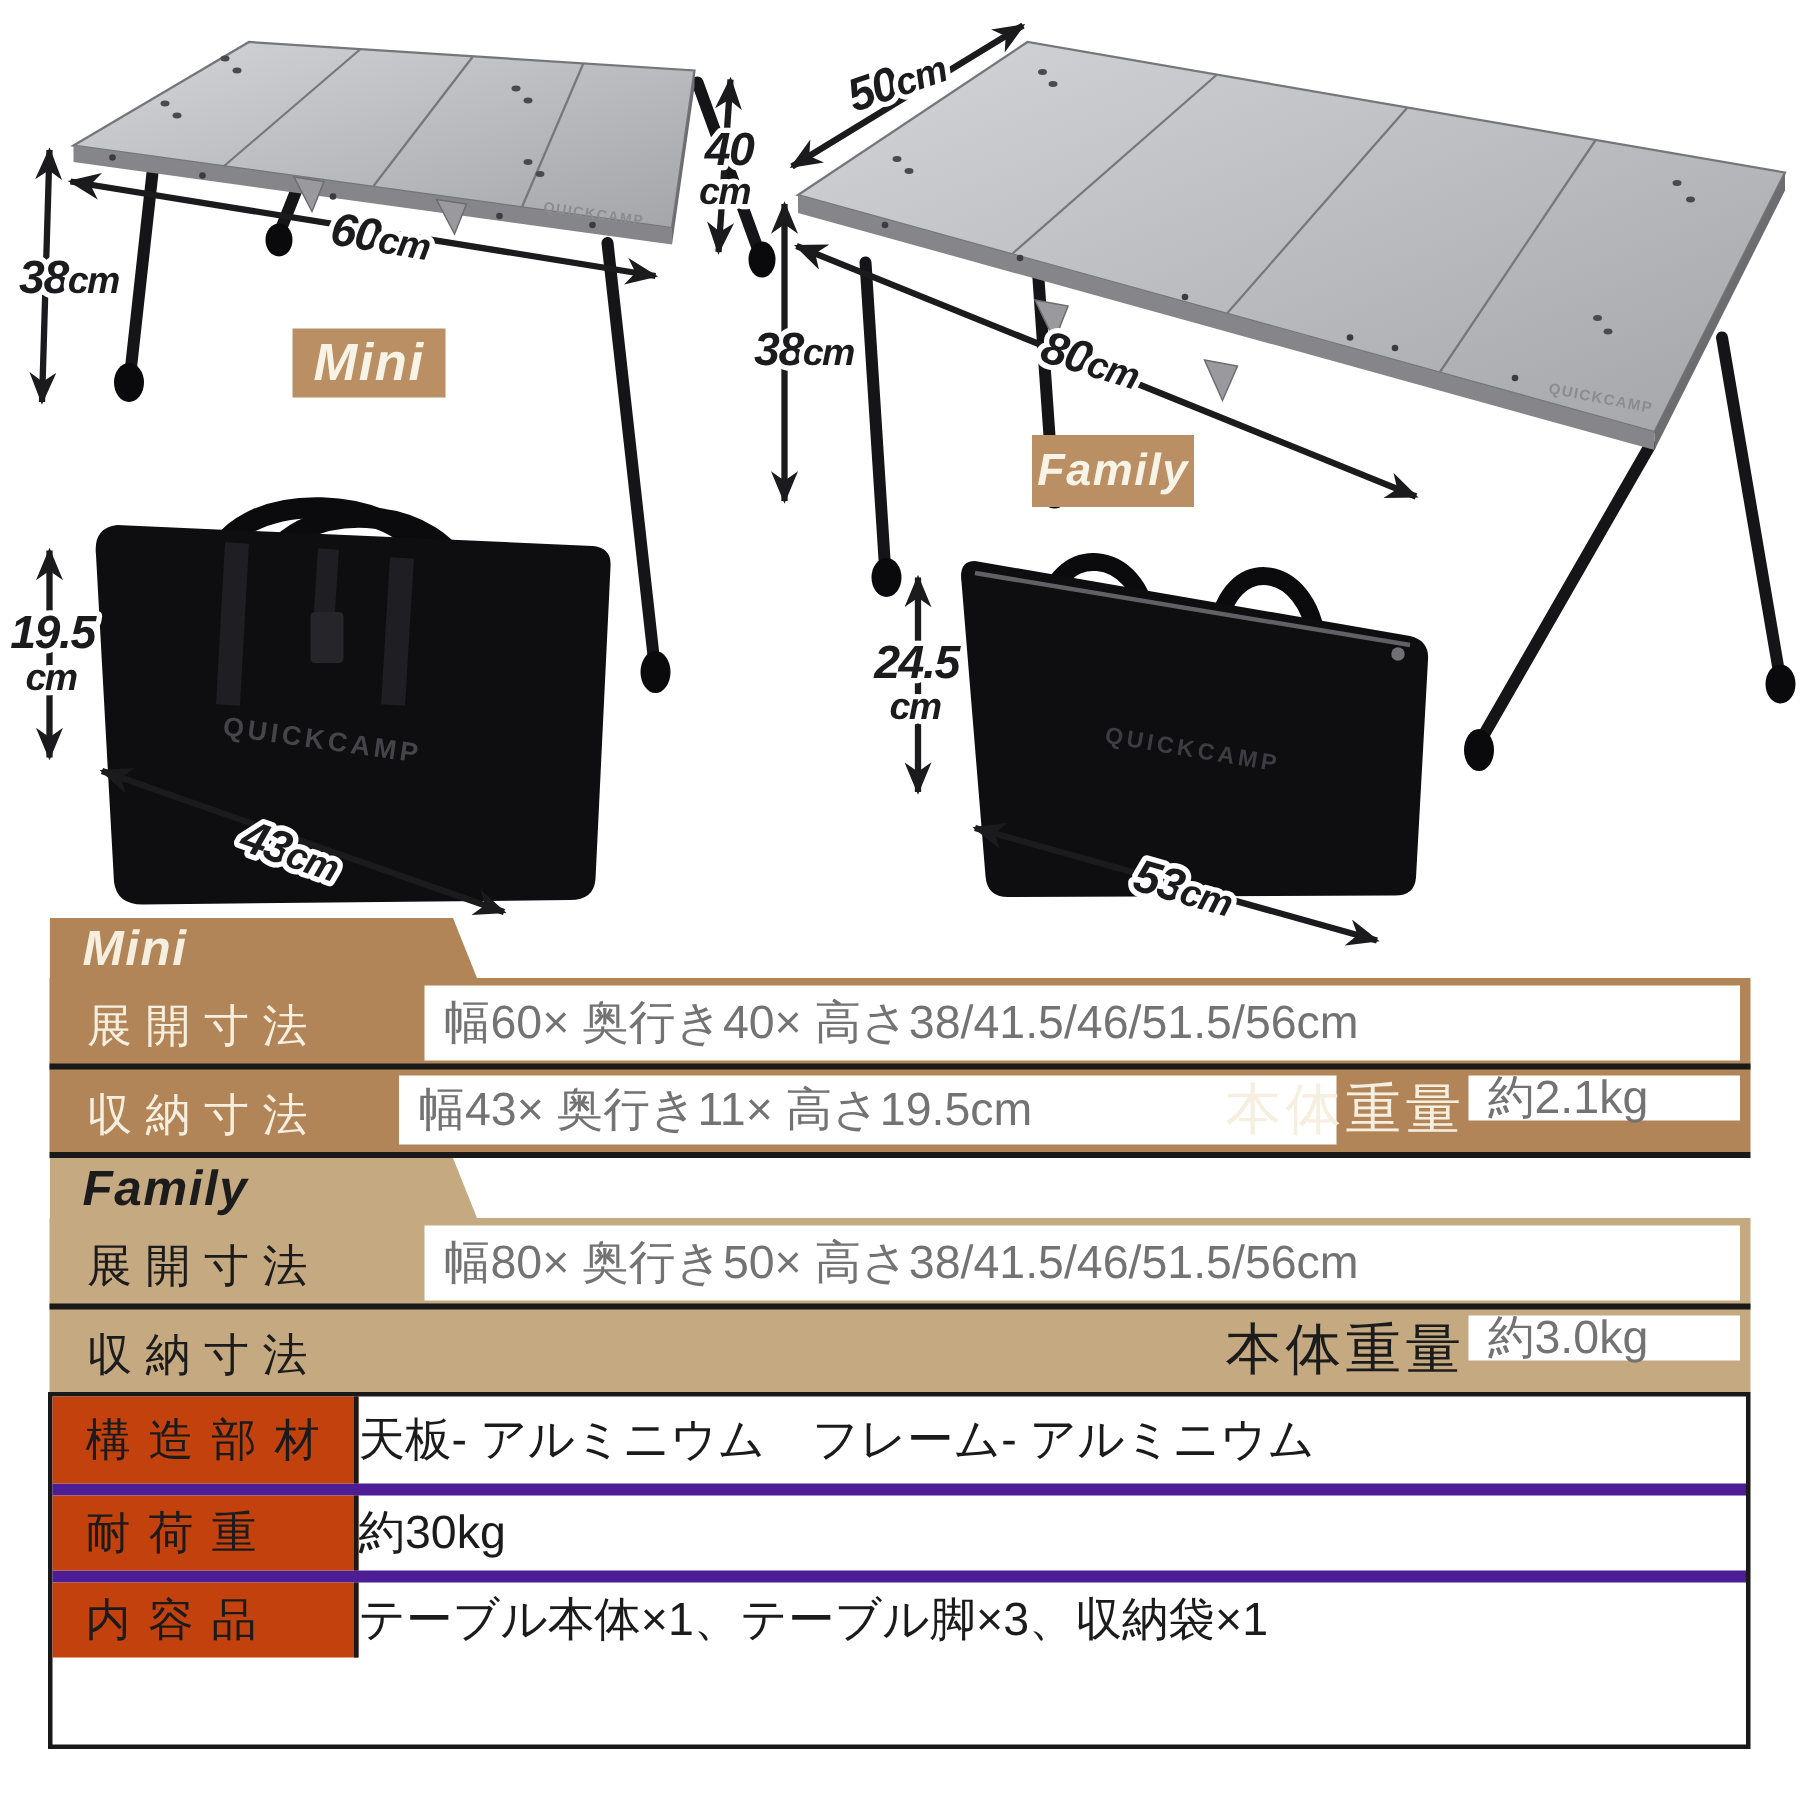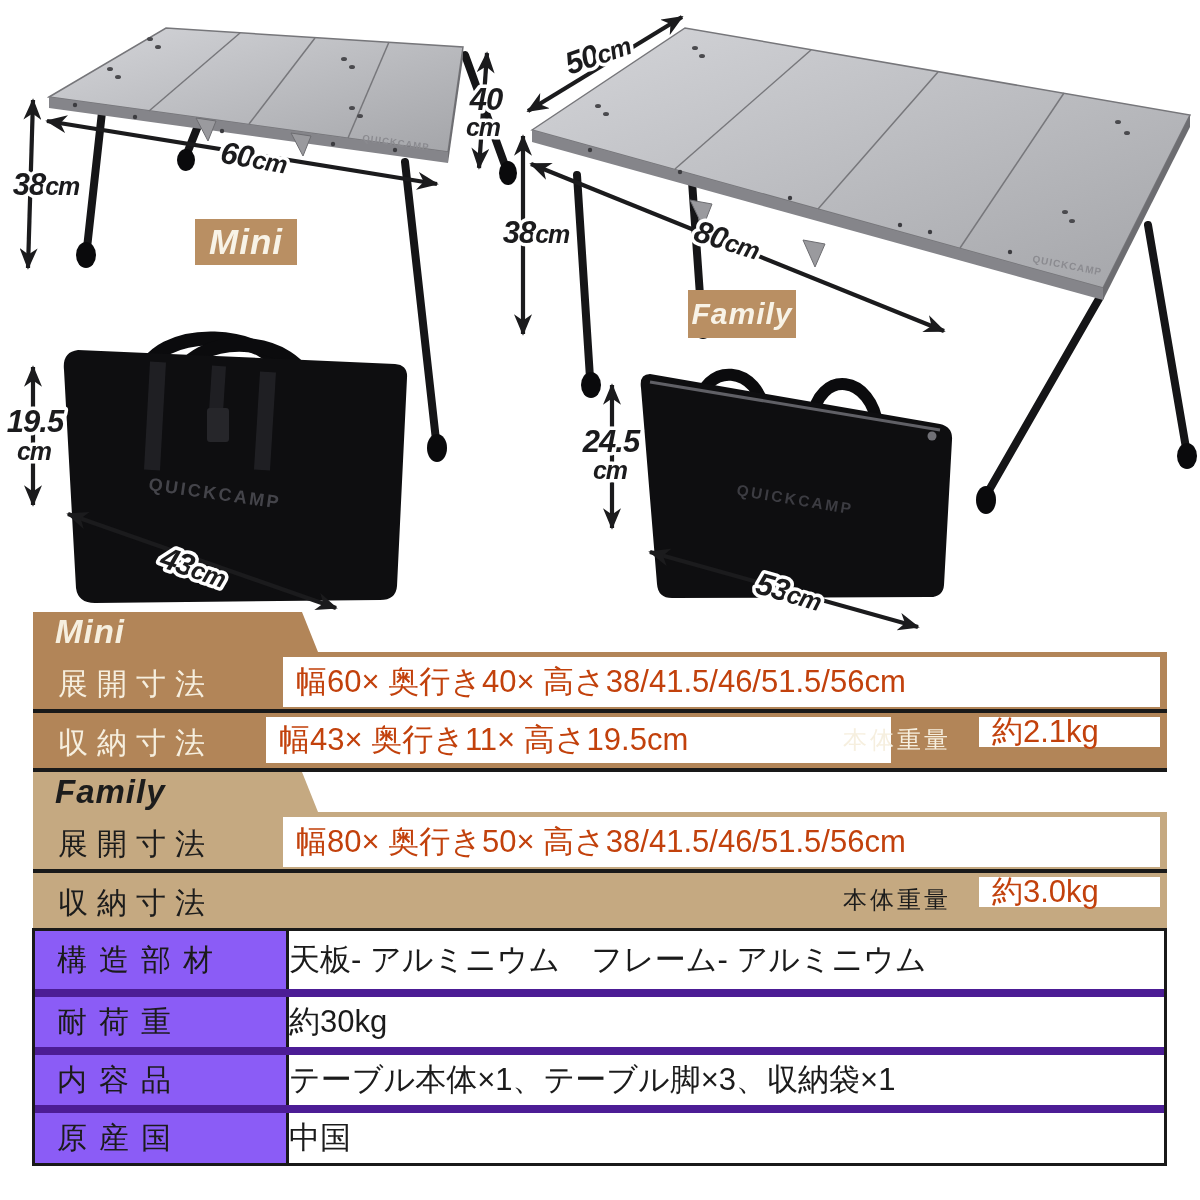--- a/index.html
+++ b/index.html
@@ -26,37 +26,37 @@
   .sec-tab .t{font-style:italic;font-weight:bold;font-size:33px;letter-spacing:1px;}
   .mini-tab{top:612px;background:#b28558;color:#f6efdf;}
   .family-tab{top:772px;background:#c5a981;color:#1c1c1c;}
   .band{position:absolute;left:33px;width:1134px;}
   .mini-band{top:652px;height:116px;background:#b28558;}
   .family-band{top:812px;height:116px;background:#c5a981;}
   .row-label{position:absolute;left:25px;font-size:30px;letter-spacing:9px;font-weight:normal;}
   .mini-band .row-label{color:#f6efdf;}
   .family-band .row-label{color:#1c1c1c;}
   .rl1{top:12px;text-align:center;} .rl2{top:71px;}
-  .cell{position:absolute;background:#ffffff;color:#c2410c;font-size:31px;display:flex;
+  .cell{position:absolute;background:#ffffff;color:#737373;font-size:31px;display:flex;
         align-items:center;padding-left:13px;box-sizing:border-box;white-space:nowrap;}
   .c-exp{left:250px;top:5px;width:877px;height:50px;}
   .hr{position:absolute;left:0;top:57px;width:100%;height:4px;background:#191919;}
   .c-sto{left:233px;top:65px;width:625px;height:46px;}
   .w-label{position:absolute;left:782px;top:65px;width:164px;height:46px;display:flex;
-           align-items:center;justify-content:center;font-size:24px;letter-spacing:3px;font-family:Liberation Mono, monospace;}
+           align-items:center;justify-content:center;font-size:37px;letter-spacing:3px;font-family:Liberation Mono, monospace;}
   .mini-band .w-label{color:#f6efdf;}
   .family-band .w-label{color:#1c1c1c;}
   .c-w{left:946px;top:65px;width:181px;height:30px;}
   .divider{position:absolute;left:33px;top:768px;width:1134px;height:4px;background:#191919;}
   
   .gtable{position:absolute;left:32px;top:928px;width:1135px;height:238px;box-sizing:border-box;
           border:3px solid #191919;background:#ffffff;}
   .grow{display:flex;height:58px;box-sizing:border-box;}
   .grow + .grow{border-top:8px solid #4c1d95;}
-  .glabel{width:254px;background:#8b5cf6;border-right:3px solid #191919;display:flex;
+  .glabel{width:204px;background:#c2410c;border-right:3px solid #191919;display:flex;
           align-items:center;padding-left:22px;box-sizing:border-box;font-size:30px;
           letter-spacing:12px;color:#1b1b1b;white-space:nowrap;}
   .gvalue{flex:1;display:flex;align-items:center;font-size:31px;color:#1b1b1b;
           white-space:nowrap;}
 </style>
 </head>
 <body>
 
 <div class="canvas">
 
@@ -266,19 +266,15 @@
       <div class="gvalue">天板- アルミニウム　フレーム- アルミニウム</div>
     </div>
     <div class="grow">
       <div class="glabel">耐荷重</div>
       <div class="gvalue">約30kg</div>
     </div>
     <div class="grow">
       <div class="glabel">内容品</div>
       <div class="gvalue">テーブル本体×1、テーブル脚×3、収納袋×1</div>
     </div>
-    <div class="grow">
-      <div class="glabel">原産国</div>
-      <div class="gvalue">中国</div>
-    </div>
   </div>
 
 </div>
 
 </body></html>

